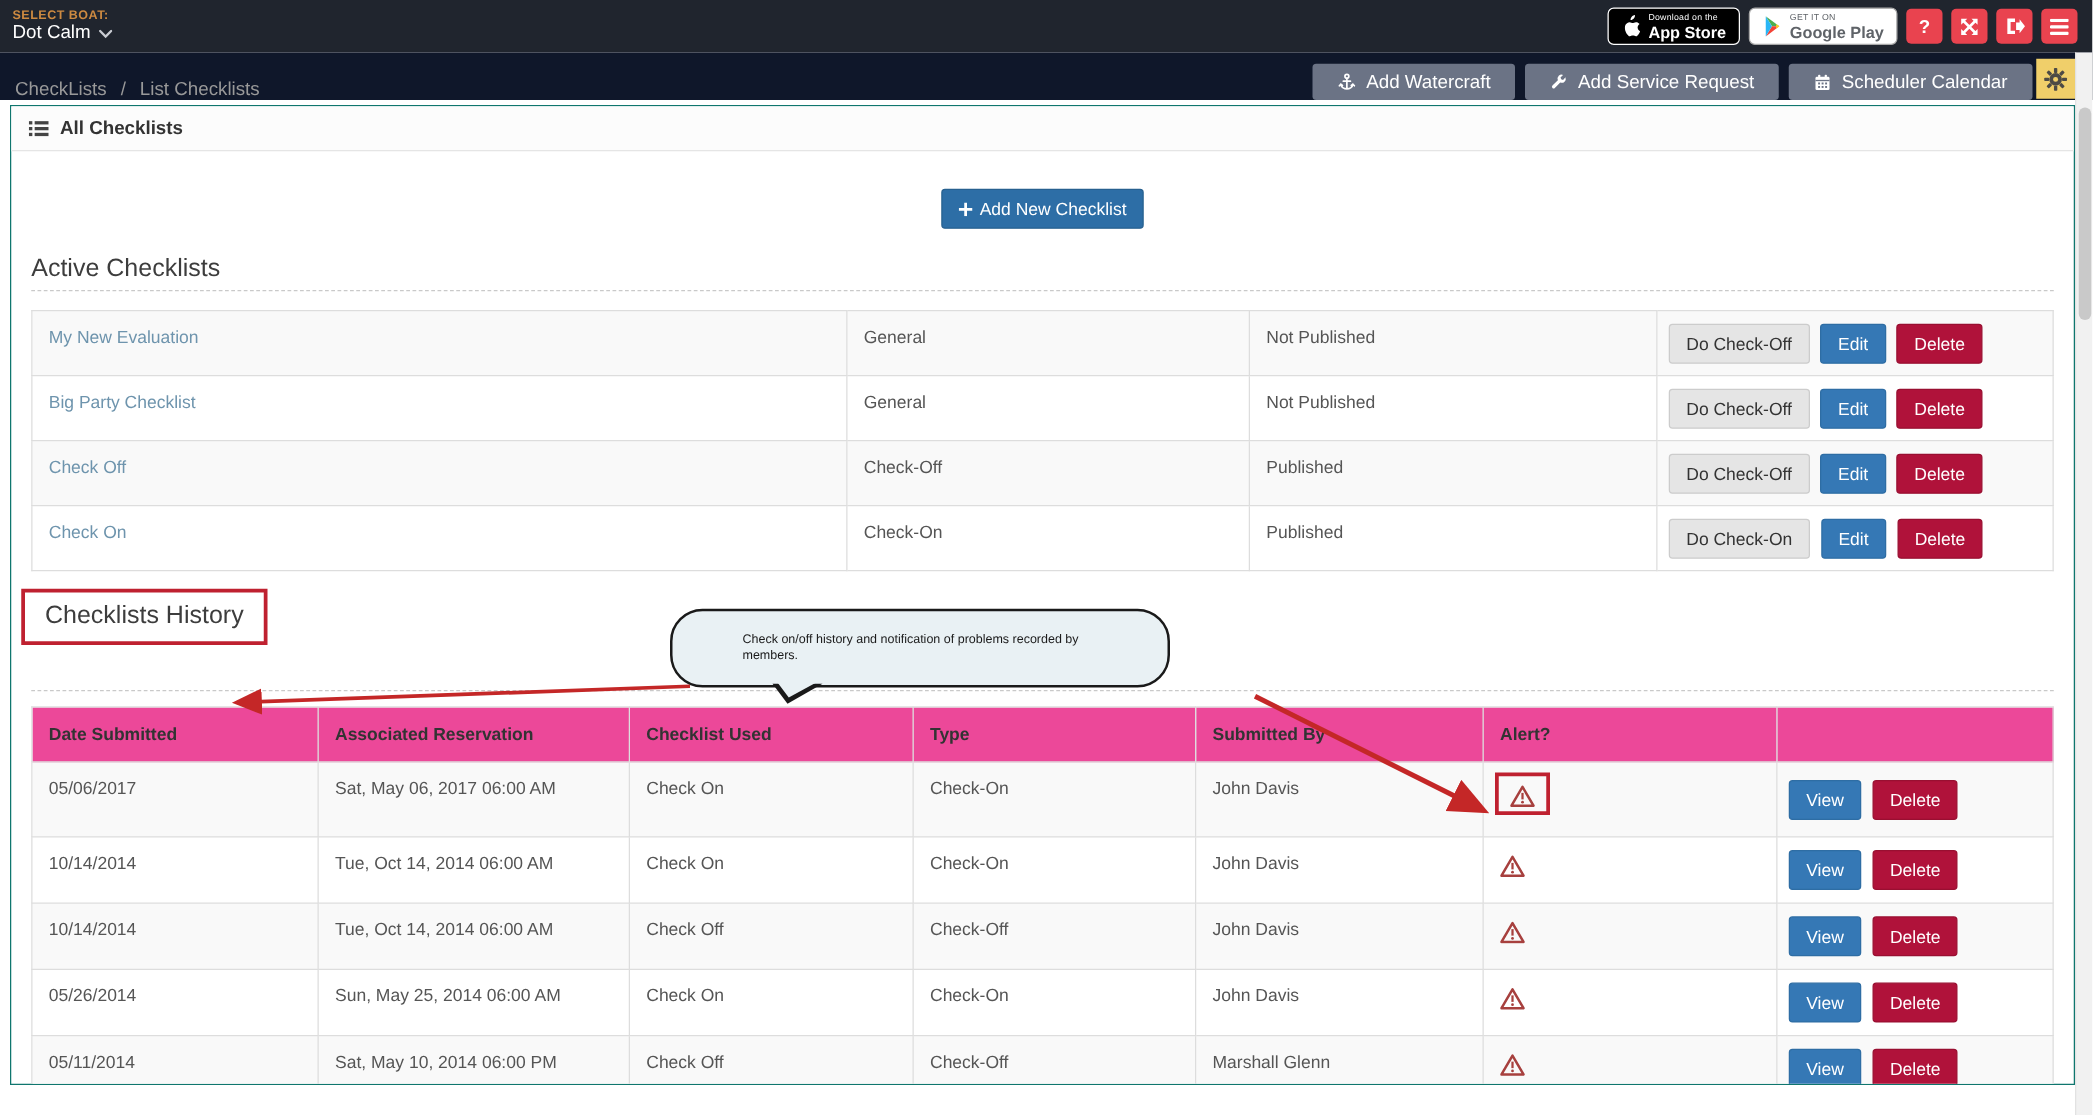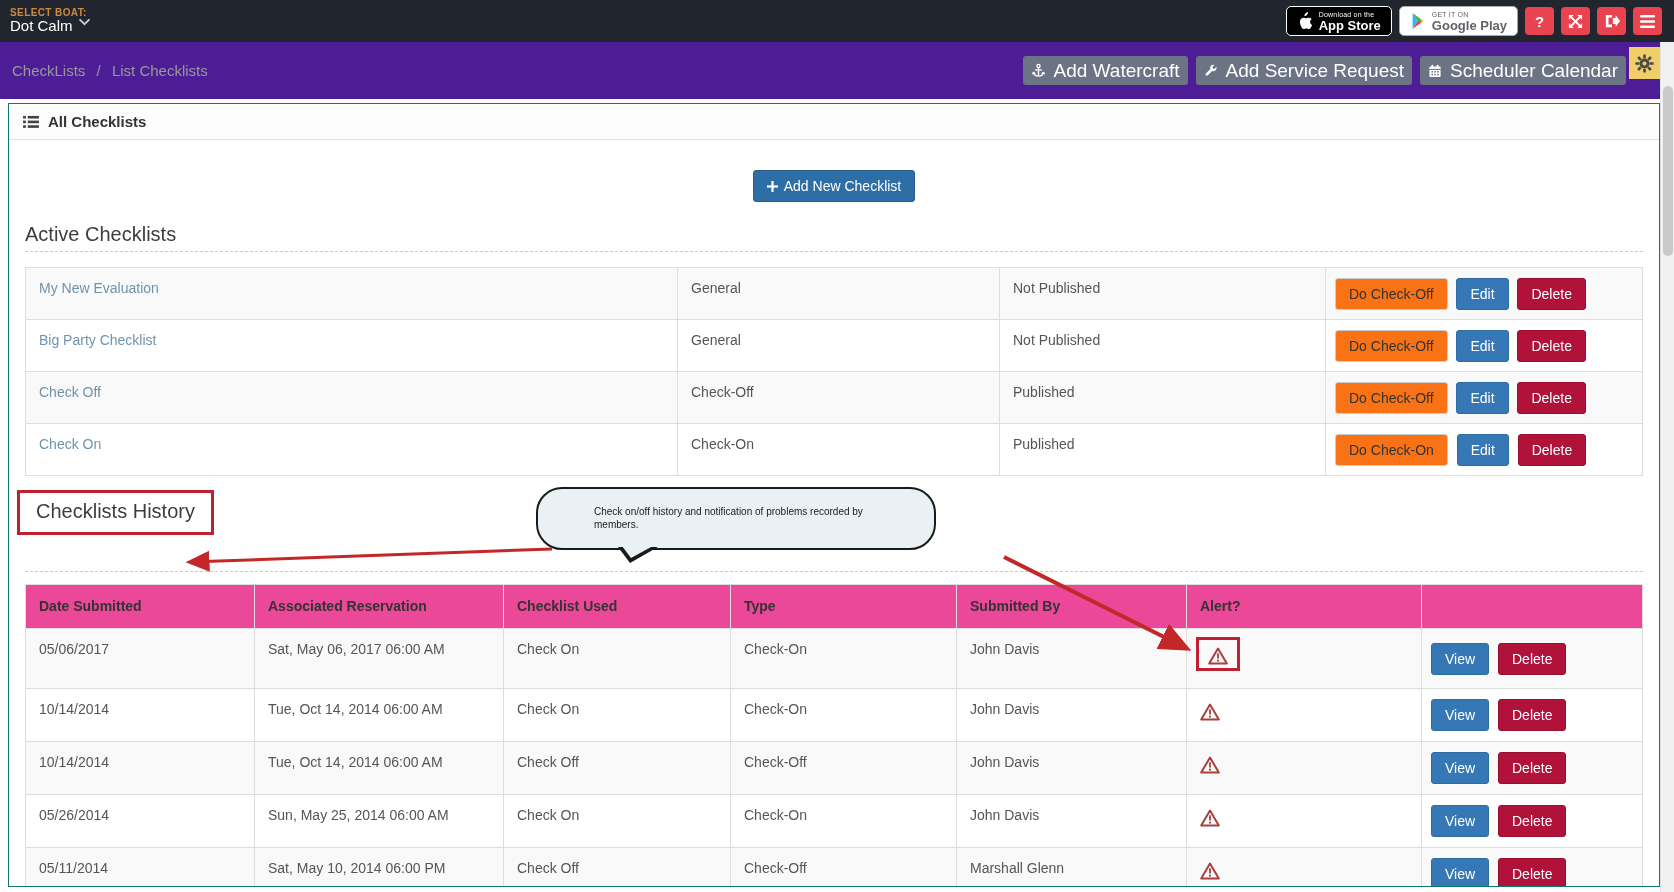--- a/index.html
+++ b/index.html
@@ -8,40 +8,40 @@
     font-family: "Liberation Sans", "DejaVu Sans", sans-serif;
     background:#fff; position:relative; overflow:hidden; color:#555;
   }
   
   .topbar {
     height:42px; background:#20252e; display:flex; align-items:center;
     justify-content:space-between; padding:0 12px 0 10px;
   }
   .boat-select { cursor:pointer; line-height:1.1; }
   .boat-label { font-size:10px; font-weight:bold; color:#cd8a41; letter-spacing:.4px; }
-  .boat-name { font-size:15px; color:#fff; display:flex; gap:6px; }
+  .boat-name { font-size:15px; color:#fff; display:flex; align-items:center; gap:6px; }
   .topbar-right { display:flex; align-items:center; gap:7px; }
   .store-badge { display:flex; align-items:center; gap:6px; height:30px; padding:0 10px;
     border-radius:5px; cursor:pointer; }
   .app-store { background:#000; border:1px solid #fff; color:#fff; }
   .google-play { background:#fff; border:1px solid #a9a9a9; color:#5f6368; }
   .badge-text small { display:block; font-size:7px; line-height:9px; letter-spacing:.2px; }
   .badge-text strong { display:block; font-size:13px; line-height:13px; font-weight:bold; }
   .tb-btn { width:29px; height:28px; background:#e9434f; border:none; border-radius:4px;
     color:#fff; font-weight:bold; font-size:15px; display:flex; align-items:center;
     justify-content:center; cursor:pointer; }
   
-  .breadcrumb-bar { height:57px; background:#4c1d95; display:flex; align-items:center;
+  .breadcrumb-bar { height:38px; background:#0f172a; display:flex; align-items:flex-end;
     padding-left:12px; position:relative; }
   .breadcrumb { font-size:15px; color:#999; }
   .breadcrumb a { color:#999; text-decoration:none; cursor:pointer; }
   .breadcrumb .sep { margin:0 7px; }
   .bc-actions { margin-left:auto; display:flex; gap:8px; align-items:center; padding-right:48px; }
   .slate-btn { background:#6b7385; color:#fff; border:none; border-radius:3px; height:29px;
-    padding:0 8px; font-size:19px; display:flex; align-items:center; gap:8px; cursor:pointer;
+    padding:0 20px; font-size:15px; display:flex; align-items:center; gap:8px; cursor:pointer;
     font-family:inherit; }
   .gear-btn { position:absolute; right:14px; top:5px; width:31px; height:32px;
     background:#f0cf6a; border:none; display:flex; align-items:center; justify-content:center;
     cursor:pointer; }
   
   .panel { margin:4px 14px 0 8px; border:1px solid #0f766e; background:#fff;
     height:784px; overflow:hidden; }
   .panel-header { padding:9px 14px; border-bottom:1px solid #e5e5e5; background:#fcfcfc;
     font-weight:bold; font-size:15px; color:#333; display:flex; align-items:center; gap:9px; }
   .panel-body { padding:14px 16px 0; }
@@ -65,21 +65,21 @@
   table.grid td, table.grid th { border:1px solid #ddd; text-align:left; vertical-align:top; }
   table.grid tbody tr:nth-child(odd)  { background:#f9f9f9; }
   table.grid tbody tr:nth-child(even) { background:#fff; }
   .active-table td { padding:12px 13px 23px; }
   .active-table td.actions, .history-table td.actions { padding:8px 9px; vertical-align:middle; }
   .history-table th { background:#ec4899; color:#333; font-weight:bold; padding:13px 13px 14px; }
   .history-table td { padding:12px 13px 17px; }
   a.checklist-link { color:#6e94ad; text-decoration:none; cursor:pointer; }
   .btn-sm { font-size:14px; border-radius:3px; padding:7px 13px; cursor:pointer;
     margin-right:5px; font-family:inherit; }
-  .btn-outline { background:#f97316; border:1px solid #ccc; color:#333; }
+  .btn-outline { background:#e5e5e5; border:1px solid #ccc; color:#333; }
   .btn-blue { background:#3578b5; border:1px solid #2e6da4; color:#fff; }
   .btn-red  { background:#b0123a; border:1px solid #990f31; color:#fff; }
   .warn-wrap { display:inline-block; line-height:0; padding-top:2px; }
   .alert-ann-box { display:inline-block; border:3px solid #bf2130; padding:5px 9px 3px;
     line-height:0; margin:-4px 0 0 -4px; }
   
   .callout { position:absolute; left:536px; top:487px; width:400px; height:63px; z-index:40;
     background:#e9f1f4; border:2px solid #1a1a1a; border-radius:26px;
     display:flex; align-items:center; }
   .callout-text { font-size:10px; color:#1a1a1a; line-height:1.25; padding:0 30px 0 56px; }

